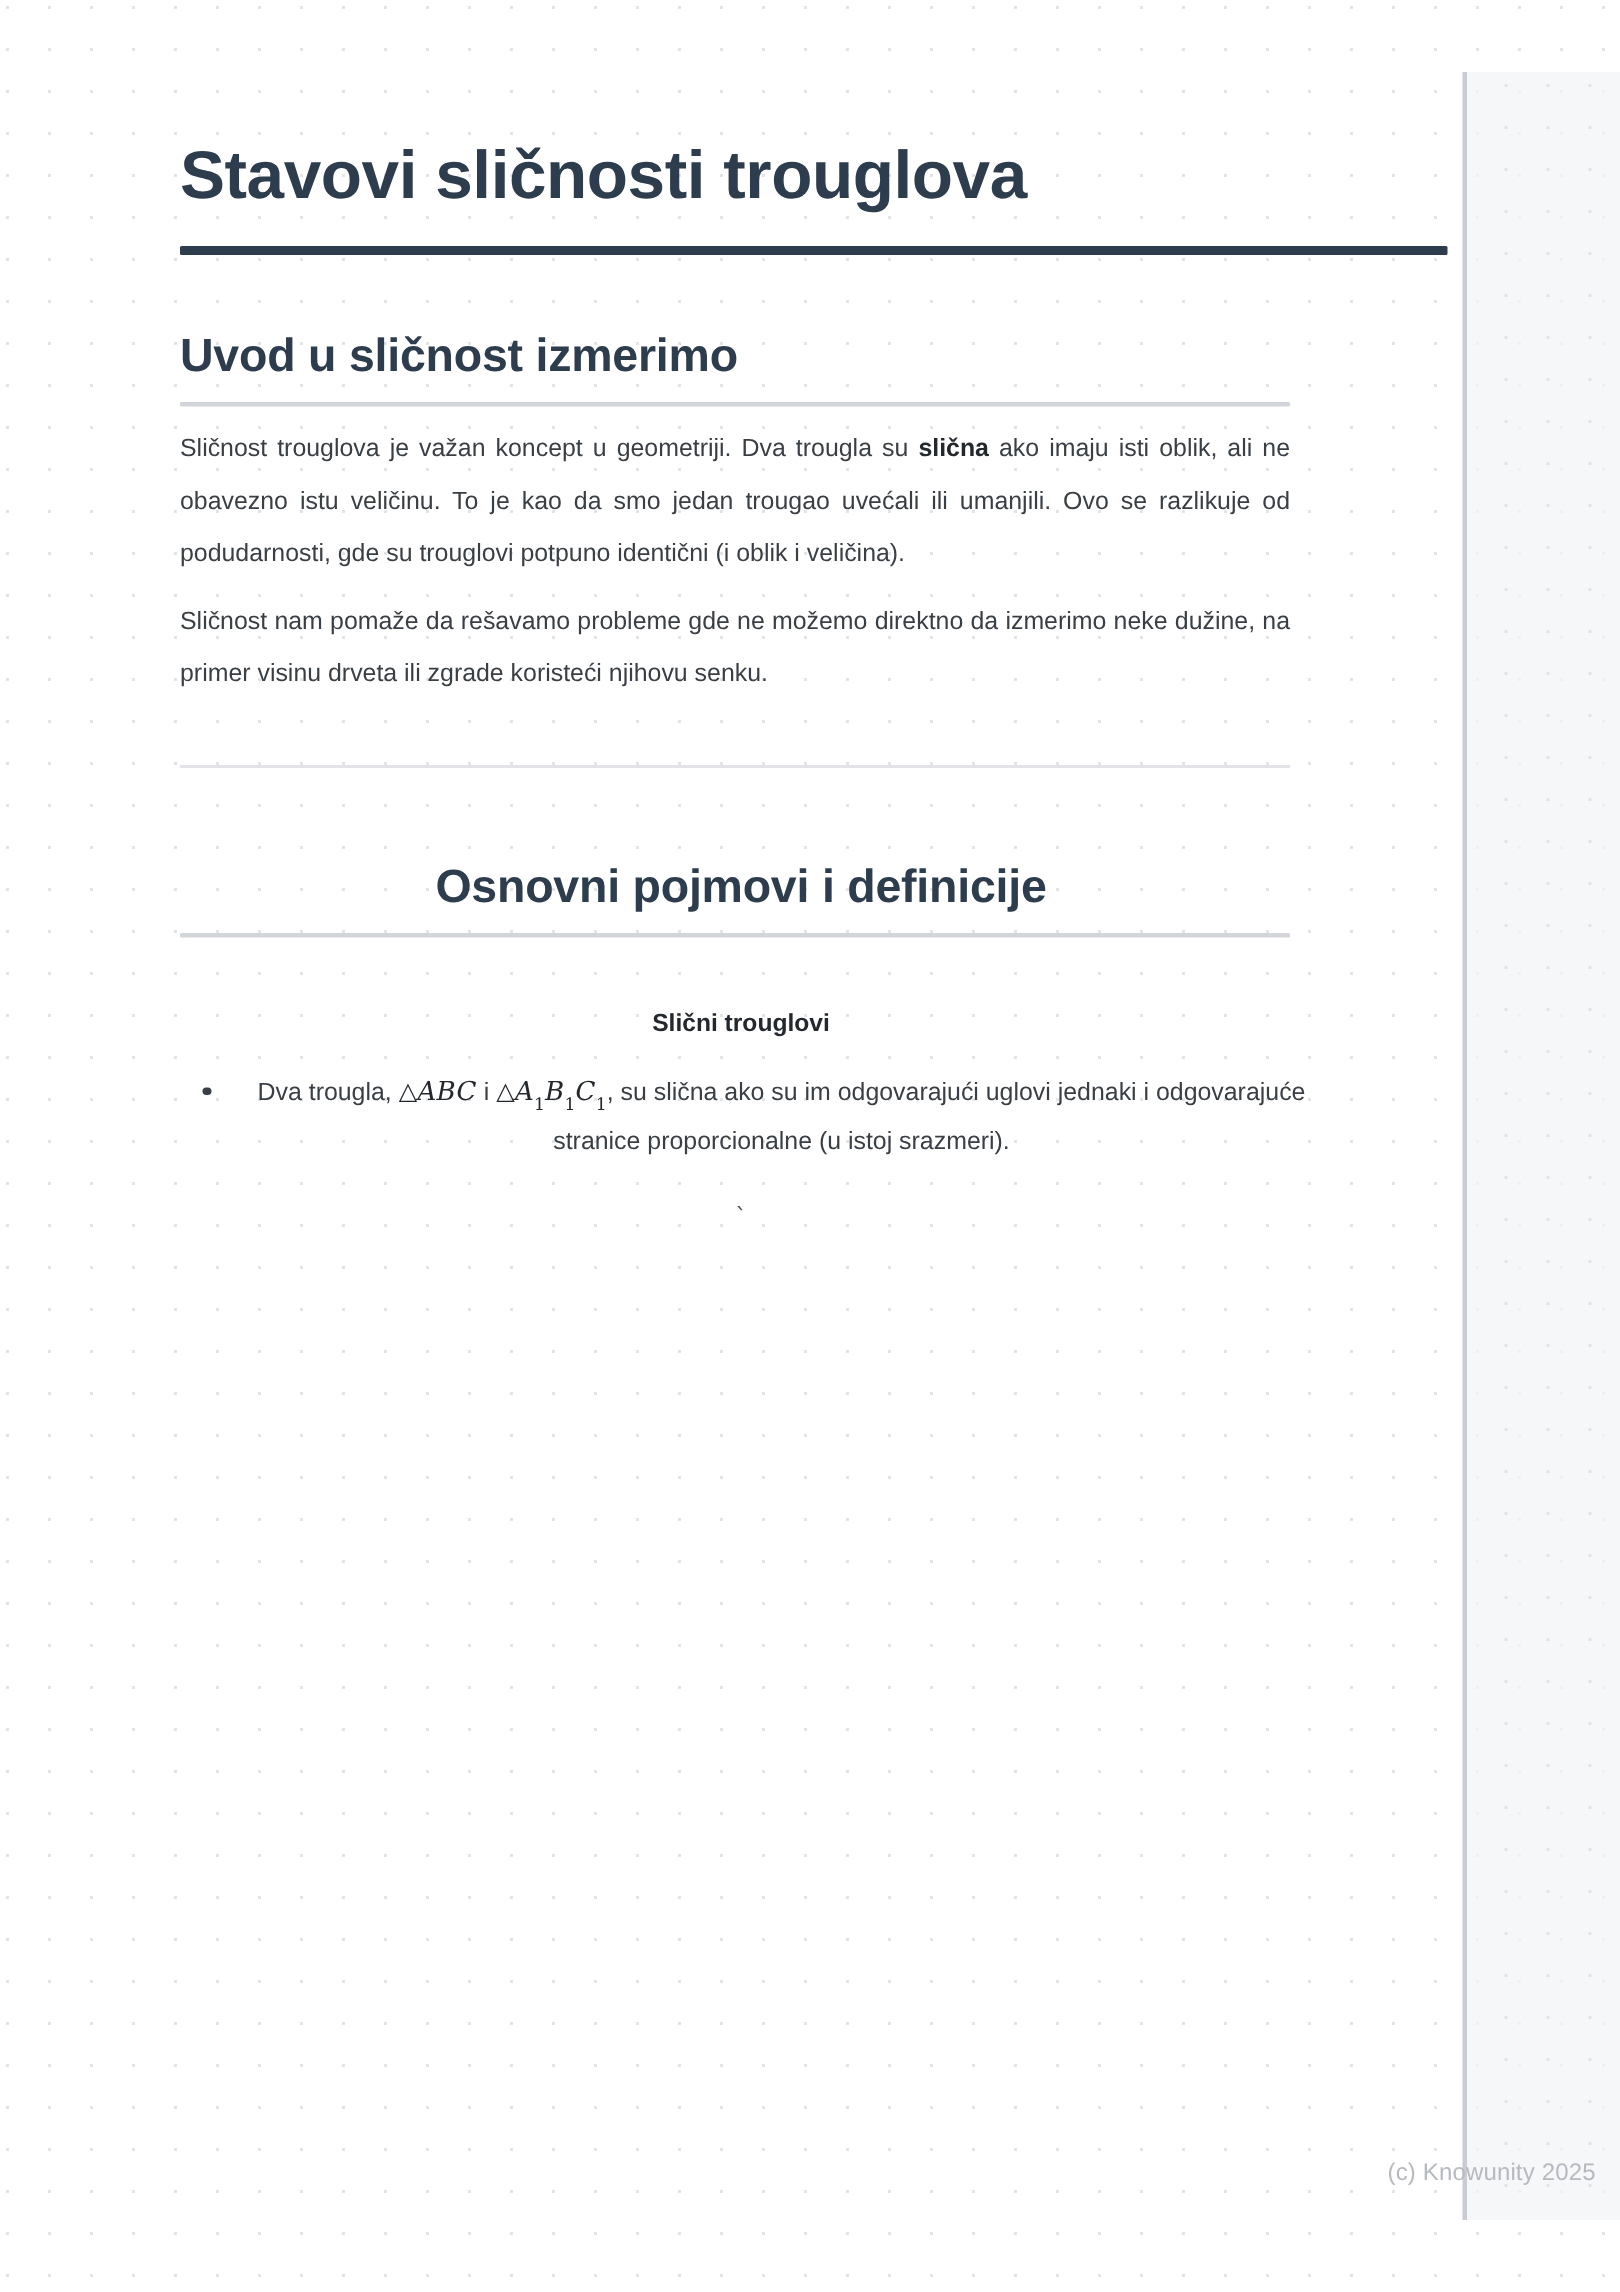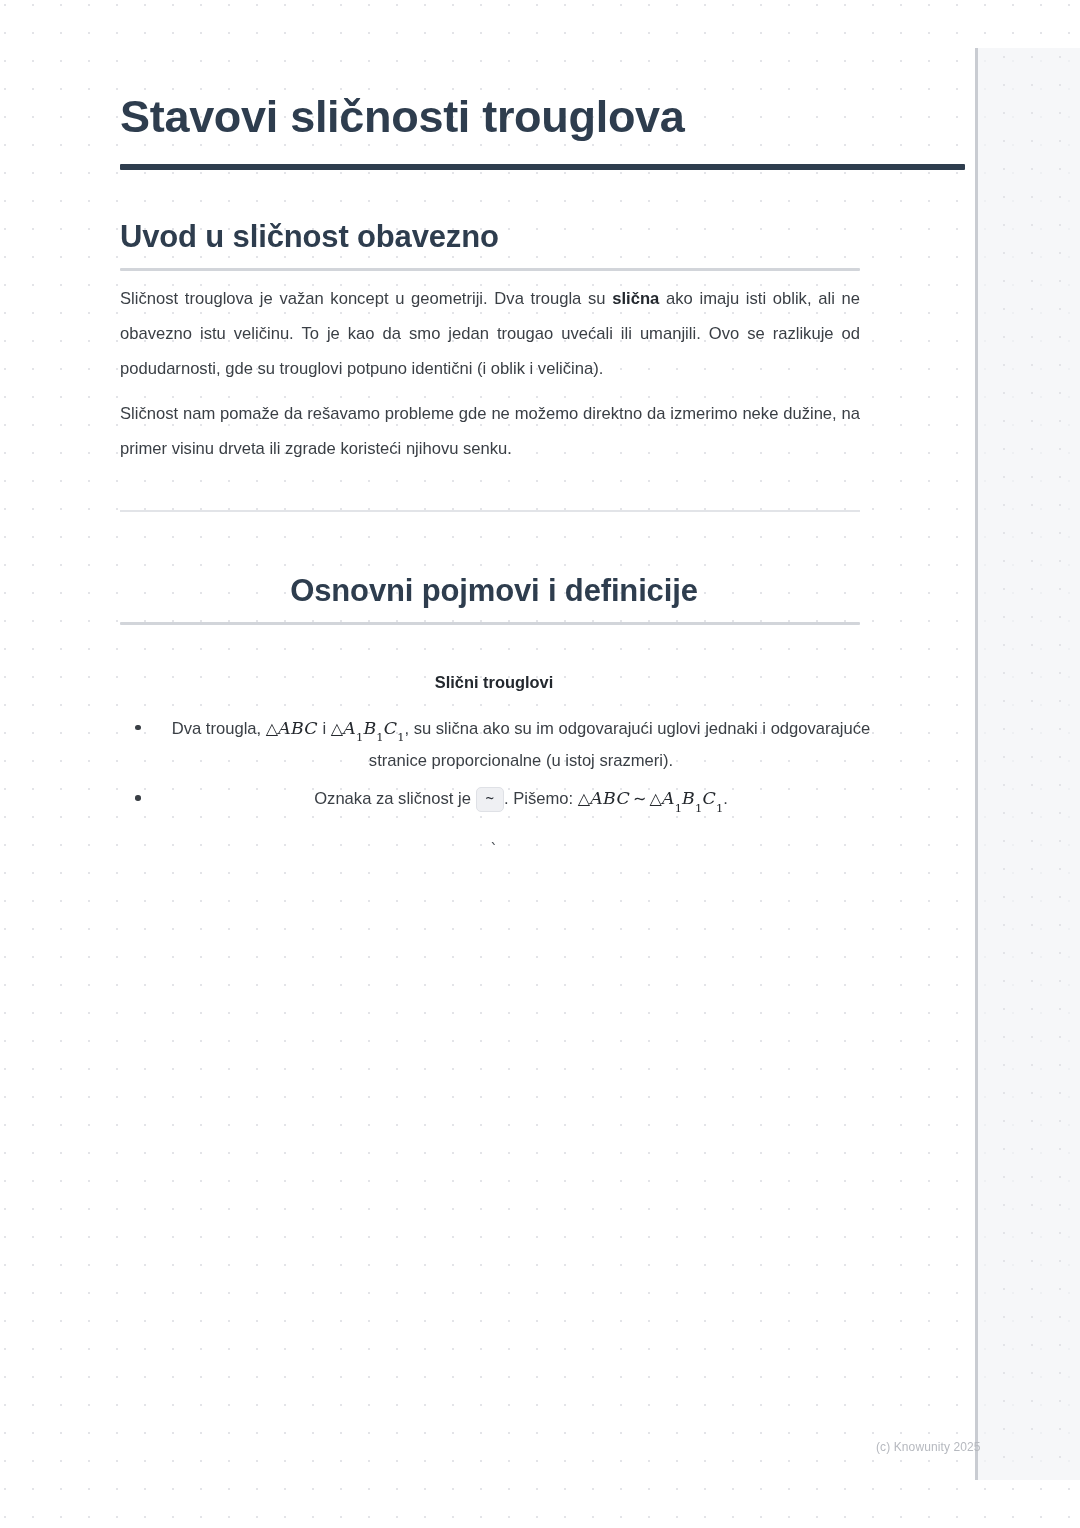--- a/index.html
+++ b/index.html
@@ -189,63 +189,62 @@
     margin: 0;
     padding-top: 22px;
     font-size: 15px;
     line-height: 1;
     color: #4a4f55;
     font-family: "DejaVu Sans Mono", "Liberation Mono", monospace;
   }
 
   .footer {
     position: absolute;
-    left: 876px;
+    left: 925px;
     top: 1440px;
-    font-size: 12px;
+    font-size: 16px;
     color: #b6b9bf;
     letter-spacing: 0.1px;
     white-space: nowrap;
   }
 </style>
 </head>
 <body>
 
 <div class="page">
 
   <div class="margin-rail"></div>
   <div class="margin-rail-line"></div>
 
   <div class="content">
 
     <h1 class="doc-title">Stavovi sličnosti trouglova</h1>
     <div class="title-rule"></div>
 
     <div class="sec-intro">
-      <h2 class="h2">Uvod u sličnost obavezno</h2>
+      <h2 class="h2">Uvod u sličnost izmerimo</h2>
       <div class="h2-rule"></div>
 
       <p class="para"><span>Sličnost trouglova je važan koncept u geometriji. Dva trougla su </span><b>slična</b><span> ako imaju isti oblik, ali ne obavezno istu veličinu. To je kao da smo jedan trougao uvećali ili umanjili. Ovo se razlikuje od podudarnosti, gde su trouglovi potpuno identični (i oblik i veličina).</span></p>
 
       <p class="para">Sličnost nam pomaže da rešavamo probleme gde ne možemo direktno da izmerimo neke dužine, na primer visinu drveta ili zgrade koristeći njihovu senku.</p>
     </div>
 
     <div class="section-divider"></div>
 
     <div class="sec-basics">
       <h2 class="h2">Osnovni pojmovi i definicije</h2>
       <div class="h2-rule"></div>
 
       <p class="sub-bold">Slični trouglovi</p>
 
       <ul class="bullets">
 
         <li><span>Dva trougla, </span><span class="math"><span class="tri">△</span><span>ABC</span></span><span> i </span><span class="math"><span class="tri">△</span><span>A</span><sub>1</sub><span>B</span><sub>1</sub><span>C</span><sub>1</sub></span><span>, su slična ako su im odgovarajući uglovi jednaki i odgovarajuće stranice proporcionalne (u istoj srazmeri).</span></li>
 
-        <li><span>Oznaka za sličnost je </span><code class="badge">~</code><span>. Pišemo: </span><span class="math"><span class="tri">△</span><span>ABC</span><span class="tilde">∼</span><span class="tri">△</span><span>A</span><sub>1</sub><span>B</span><sub>1</sub><span>C</span><sub>1</sub></span><span>.</span></li>
 
       </ul>
 
       <p class="stray-tick">`</p>
     </div>
 
   </div>
 
   <div class="footer">(c) Knowunity 2025</div>
 

